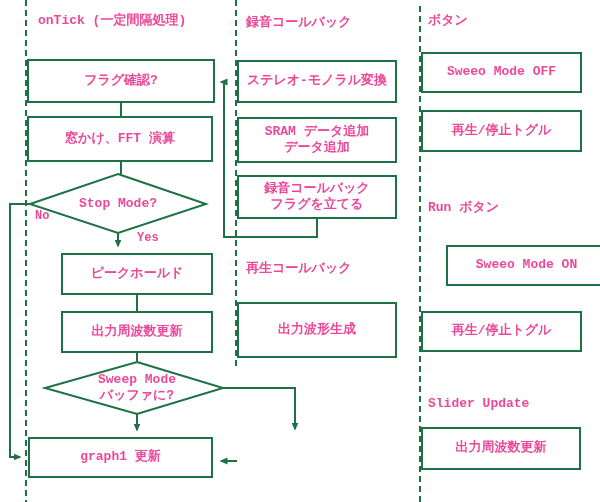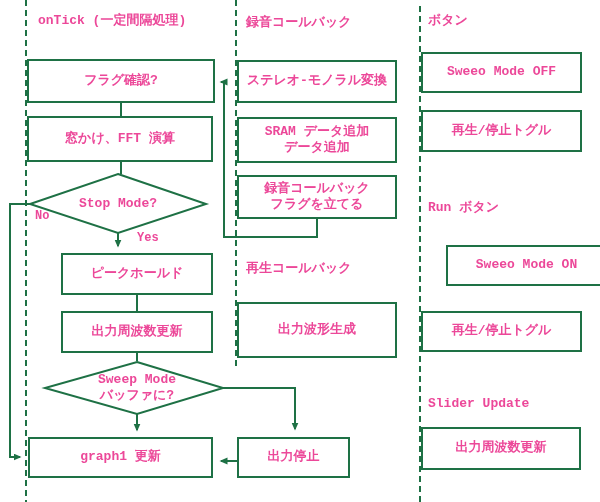--- a/index.html
+++ b/index.html
@@ -115,23 +115,20 @@
   </div>
 
   <div class="title" style="left:246px; top:259px;">
     <span>再生コールバック</span>
   </div>
 
   <div class="node" style="left:237px; top:302px; width:160px; height:56px;">
     <span>出力波形生成</span>
   </div>
 
-  <div class="node" style="left:237px; top:437px; width:113px; height:41px;">
-    <span>出力停止</span>
-  </div>
 
   <div class="title" style="left:428px; top:11px;">
     <span>ボタン</span>
   </div>
 
   <div class="node" style="left:421px; top:52px; width:161px; height:41px;">
     <span>Sweeo Mode OFF</span>
   </div>
 
   <div class="node" style="left:421px; top:110px; width:161px; height:42px;">

